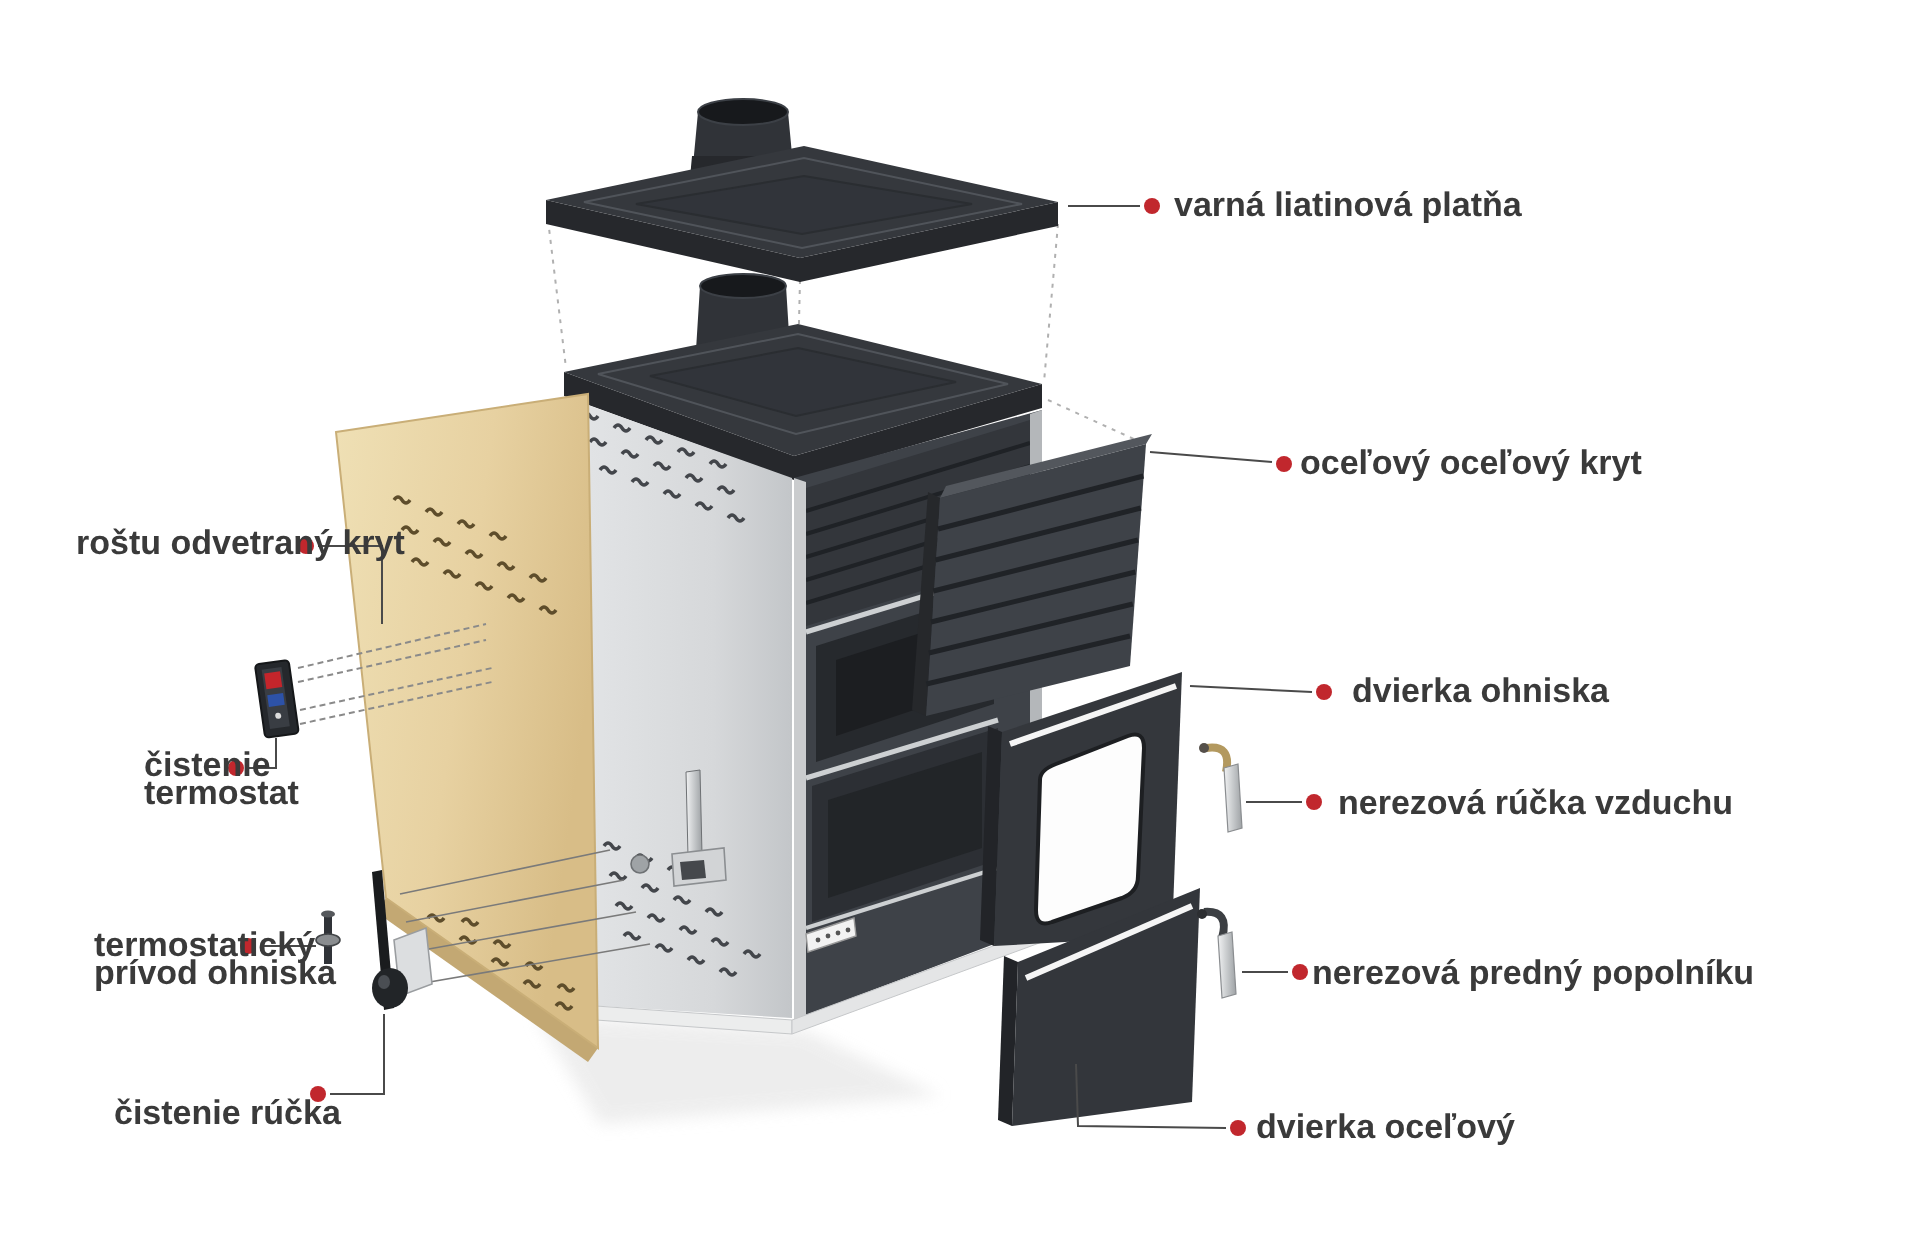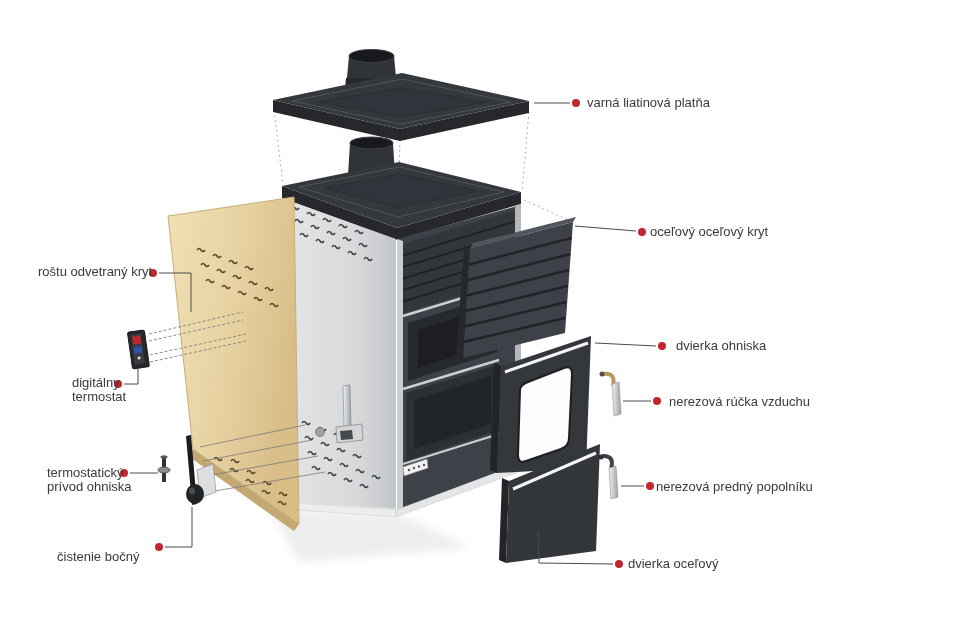--- a/index.html
+++ b/index.html
@@ -4,23 +4,23 @@
 <style>
   html,body{margin:0;padding:0;}
   body{
     width:964px;height:620px;position:relative;overflow:hidden;
     background:var(--background,#fff);
     font-family:"Liberation Sans", sans-serif;
   }
   svg.scene{position:absolute;left:0;top:0;}
   .label{
     position:absolute;
-    font-size:13px;line-height:14px;
+    font-size:17px;line-height:14px;
     color:var(--label-text,#3a3a3a);
-    white-space:pre-line;width:max-content;
+    white-space:pre-line;width:max-content;font-weight:bold;
   }
   .leader{stroke:var(--leader-line,#4a4a4a);stroke-width:1;fill:none;}
   .dot{fill:var(--marker-dot,#c1272d);}
   .castiron{fill:var(--cast-iron,#35383d);}
   .steel{fill:var(--steel-panel,#3e4248);}
   .grayface{fill:url(#grayFace);}
   .tanface{fill:url(#tanFace);}
   .sqgray{stroke:#43464b;}
   .sqtan{stroke:#5e4d2b;}
   .guide{stroke:#b0b0b0;stroke-width:1;stroke-dasharray:2 3;fill:none;}
@@ -300,20 +300,20 @@
   <g>
       <path class="leader" d="M165 547 H192 V507"></path>
       <circle class="dot" cx="159" cy="547" r="4"></circle>
     </g>
 </svg>
 
 <div class="label" style="left:587px;top:96px">varná liatinová platňa</div>
 <div class="label" style="left:650px;top:225px">oceľový oceľový kryt</div>
 <div class="label" style="left:38px;top:265px">roštu odvetraný kryt</div>
 <div class="label" style="left:676px;top:339px">dvierka ohniska</div>
-<div class="label" style="left:72px;top:376px">digitálny
+<div class="label" style="left:72px;top:376px">čistenie
 termostat</div>
 <div class="label" style="left:669px;top:395px">nerezová rúčka vzduchu</div>
 <div class="label" style="left:47px;top:466px">termostatický
 prívod ohniska</div>
 <div class="label" style="left:656px;top:480px">nerezová predný popolníku</div>
-<div class="label" style="left:57px;top:550px">čistenie bočný</div>
+<div class="label" style="left:57px;top:550px">čistenie rúčka</div>
 <div class="label" style="left:628px;top:557px">dvierka oceľový</div>
 
 </body></html>

